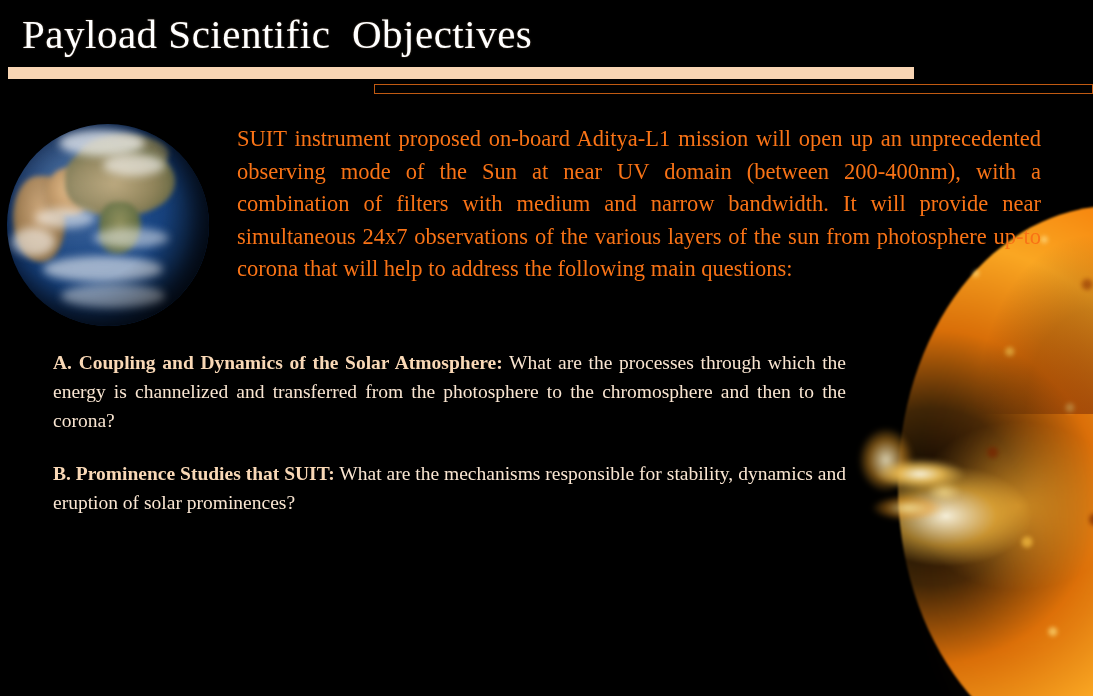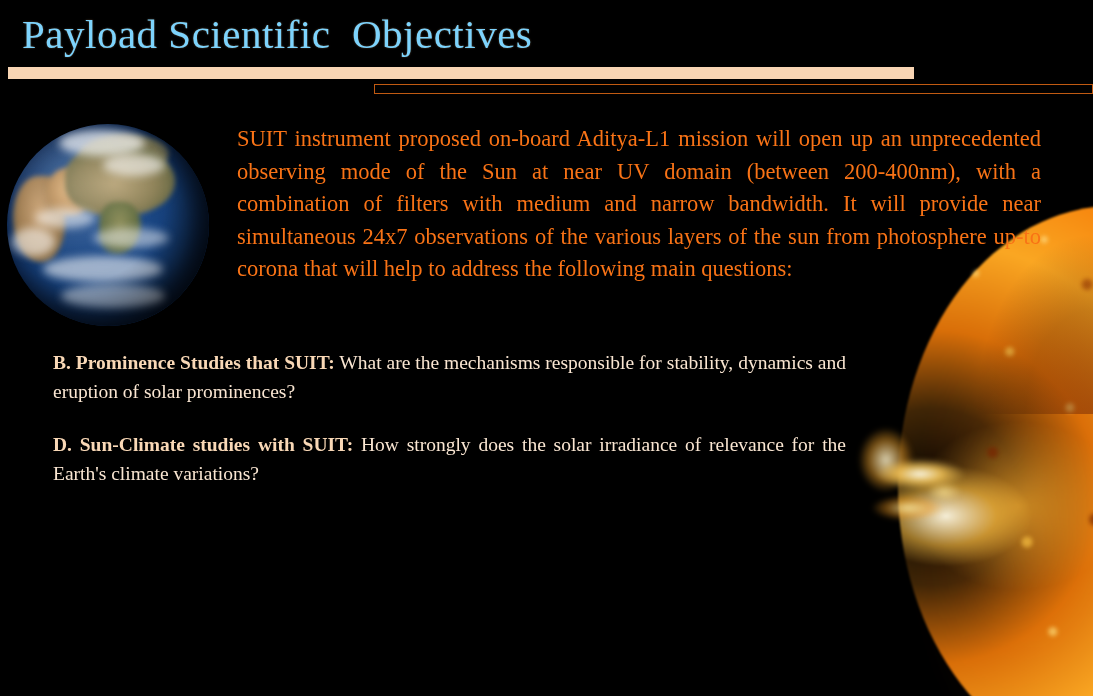--- a/index.html
+++ b/index.html
@@ -180,21 +180,21 @@
   }
 
   
   #slide-title {
     position: absolute;
     left: 22px;
     top: 8px;
     font-size: 41px;
     line-height: 52px;
     letter-spacing: .5px;
-    color: #7dd3fc;
+    color: #ffffff;
     white-space: pre;
     text-shadow: 0 0 2px rgba(255,200,150,.35);
   }
   #title-rule-primary {
     position: absolute;
     left: 8px;
     top: 67px;
     width: 906px;
     height: 12px;
     background: #F8D5B4;
@@ -276,25 +276,25 @@
   </div>
 
   <div id="slide-title">Payload Scientific  Objectives</div>
   <div id="title-rule-primary"></div>
   <div id="title-rule-secondary"></div>
 
   <div id="intro-paragraph">SUIT instrument proposed on-board Aditya-L1 mission will open up an unprecedented observing mode of the Sun at near UV domain (between 200-400nm), with a combination of filters with medium and narrow bandwidth. It will provide near simultaneous 24x7 observations of the various layers of the sun from photosphere up-to corona that will help to address the following main questions:</div>
 
   <div id="objectives-list">
 
+    <div class="objective-item">
+      <span class="objective-heading">A. Coupling and Dynamics of the Solar Atmosphere:</span><span class="objective-body"> What are the processes through which the energy is channelized and transferred from the photosphere to the chromosphere and then to the corona?</span>
+    </div>
 
     <div class="objective-item">
       <span class="objective-heading">B. Prominence Studies that SUIT:</span><span class="objective-body"> What are the mechanisms responsible for stability, dynamics and eruption of solar prominences?</span>
     </div>
 
 
-    <div class="objective-item">
-      <span class="objective-heading">D. Sun-Climate studies with SUIT:</span><span class="objective-body"> How strongly does the solar irradiance of relevance for the Earth's climate variations?</span>
-    </div>
 
   </div>
 
 </div>
 
 </body></html>

